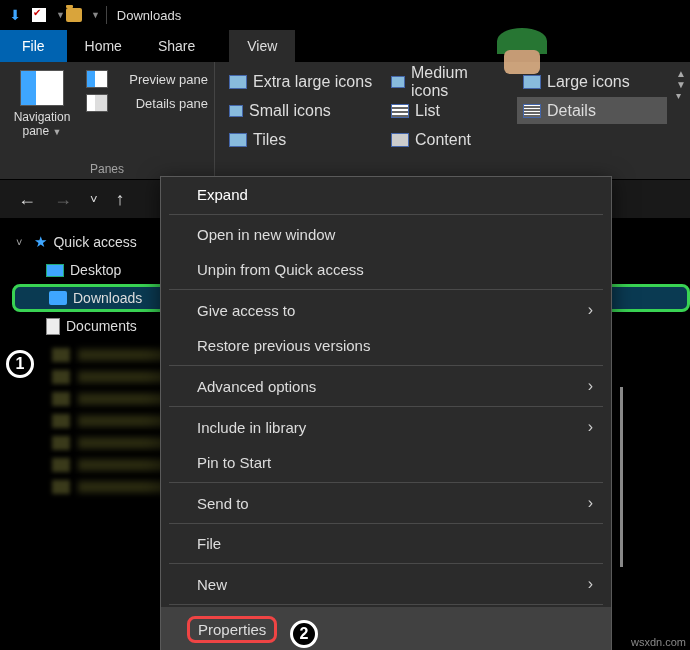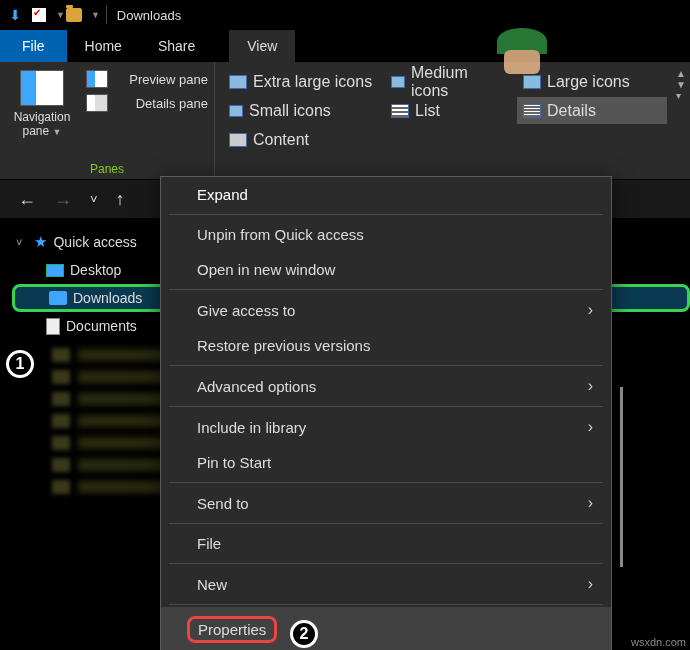--- a/index.html
+++ b/index.html
@@ -27,21 +27,21 @@
   .ribbon { height: 118px; background: #2b2b2b; display:flex; border-bottom:1px solid #000;}
   .panes-group { width: 215px; border-right:1px solid #444; display:flex; flex-direction:column; }
   .panes-top { flex:1; display:flex; padding:6px 6px 0 6px; gap:8px; }
   .navpane { width:72px; text-align:center; color:#ddd; font-size:12px; line-height:14px; }
   .navpane .big-ic { width:44px; height:36px; margin:2px auto 4px; background:linear-gradient(90deg,#3ea6ff 35%,#fff 35%); border:1px solid #555;}
   .navpane .dd2{font-size:9px;color:#aaa;}
   .pane-stack { flex:1; display:flex; flex-direction:column; gap:6px; padding-top:2px;}
   .pane-btn { display:flex; align-items:center; gap:6px; color:#ddd; font-size:13px;justify-content:space-between; }
   .pane-btn .pic { width:22px; height:18px; background:linear-gradient(90deg,#3ea6ff 40%,#fff 40%); border:1px solid #555;}
   .pane-btn .pic2 { width:22px; height:18px; background:linear-gradient(90deg,#fff 40%,#ddd 40%); border:1px solid #555;}
-  .group-label { text-align:center; color:#84cc16; font-size:12px; padding:3px 0;}
+  .group-label { text-align:center; color:#a3a3a3; font-size:12px; padding:3px 0;}
 
   .layout-group { flex:1; padding:6px 8px; position:relative;}
   .layout-grid { display:grid; grid-template-columns: 160px 130px 150px; grid-auto-rows:27px; gap:2px 2px;}
   .lbtn { display:flex; align-items:center; gap:6px; color:#ddd; font-size:16px; padding:2px 6px; }
   .lbtn.sel { background:#555; }
   .lic { width:18px; height:14px; background:#8bd; border:1px solid #46a; }
   .lic.sm{width:14px;height:12px;}
   .lic.list{background:linear-gradient(#fff 2px,transparent 2px) 0 0/100% 4px,#666;}
   .lic.det{background:linear-gradient(#fff 1px,transparent 1px) 0 0/100% 3px,#666;}
   .lic.tiles{background:#8bd;}
@@ -160,20 +160,24 @@
         </div>
       <div class="lbtn">
           <span class="lic list"></span>
           <span>List</span>
         </div>
       <div class="lbtn sel">
           <span class="lic det"></span>
           <span>Details</span>
         </div>
       <div class="lbtn">
+          <span class="lic tiles"></span>
+          <span>Tiles</span>
+        </div>
+      <div class="lbtn">
           <span class="lic cont"></span>
           <span>Content</span>
         </div>
     </div>
     <div class="scroll-arrows">▲<br>▼<br>▾</div>
   </div>
 </div>
 
 <div class="navbar">
   <span class="navbtn">←</span>
@@ -231,24 +235,24 @@
       </div>
   </div>
 </div>
 
 <div class="ctxmenu">
   <div class="ctx-item dis">
       <span>Expand</span>
     </div>
   <div class="ctx-sep"></div>
   <div class="ctx-item">
+      <span>Open in new window</span>
+    </div>
+  <div class="ctx-item">
       <span>Unpin from Quick access</span>
-    </div>
-  <div class="ctx-item">
-      <span>Open in new window</span>
     </div>
   <div class="ctx-sep"></div>
   <div class="ctx-item">
       <span>Give access to</span>
       <span class="ctx-arrow">›</span>
     </div>
   <div class="ctx-item">
       <span>Restore previous versions</span>
     </div>
   <div class="ctx-sep"></div>

